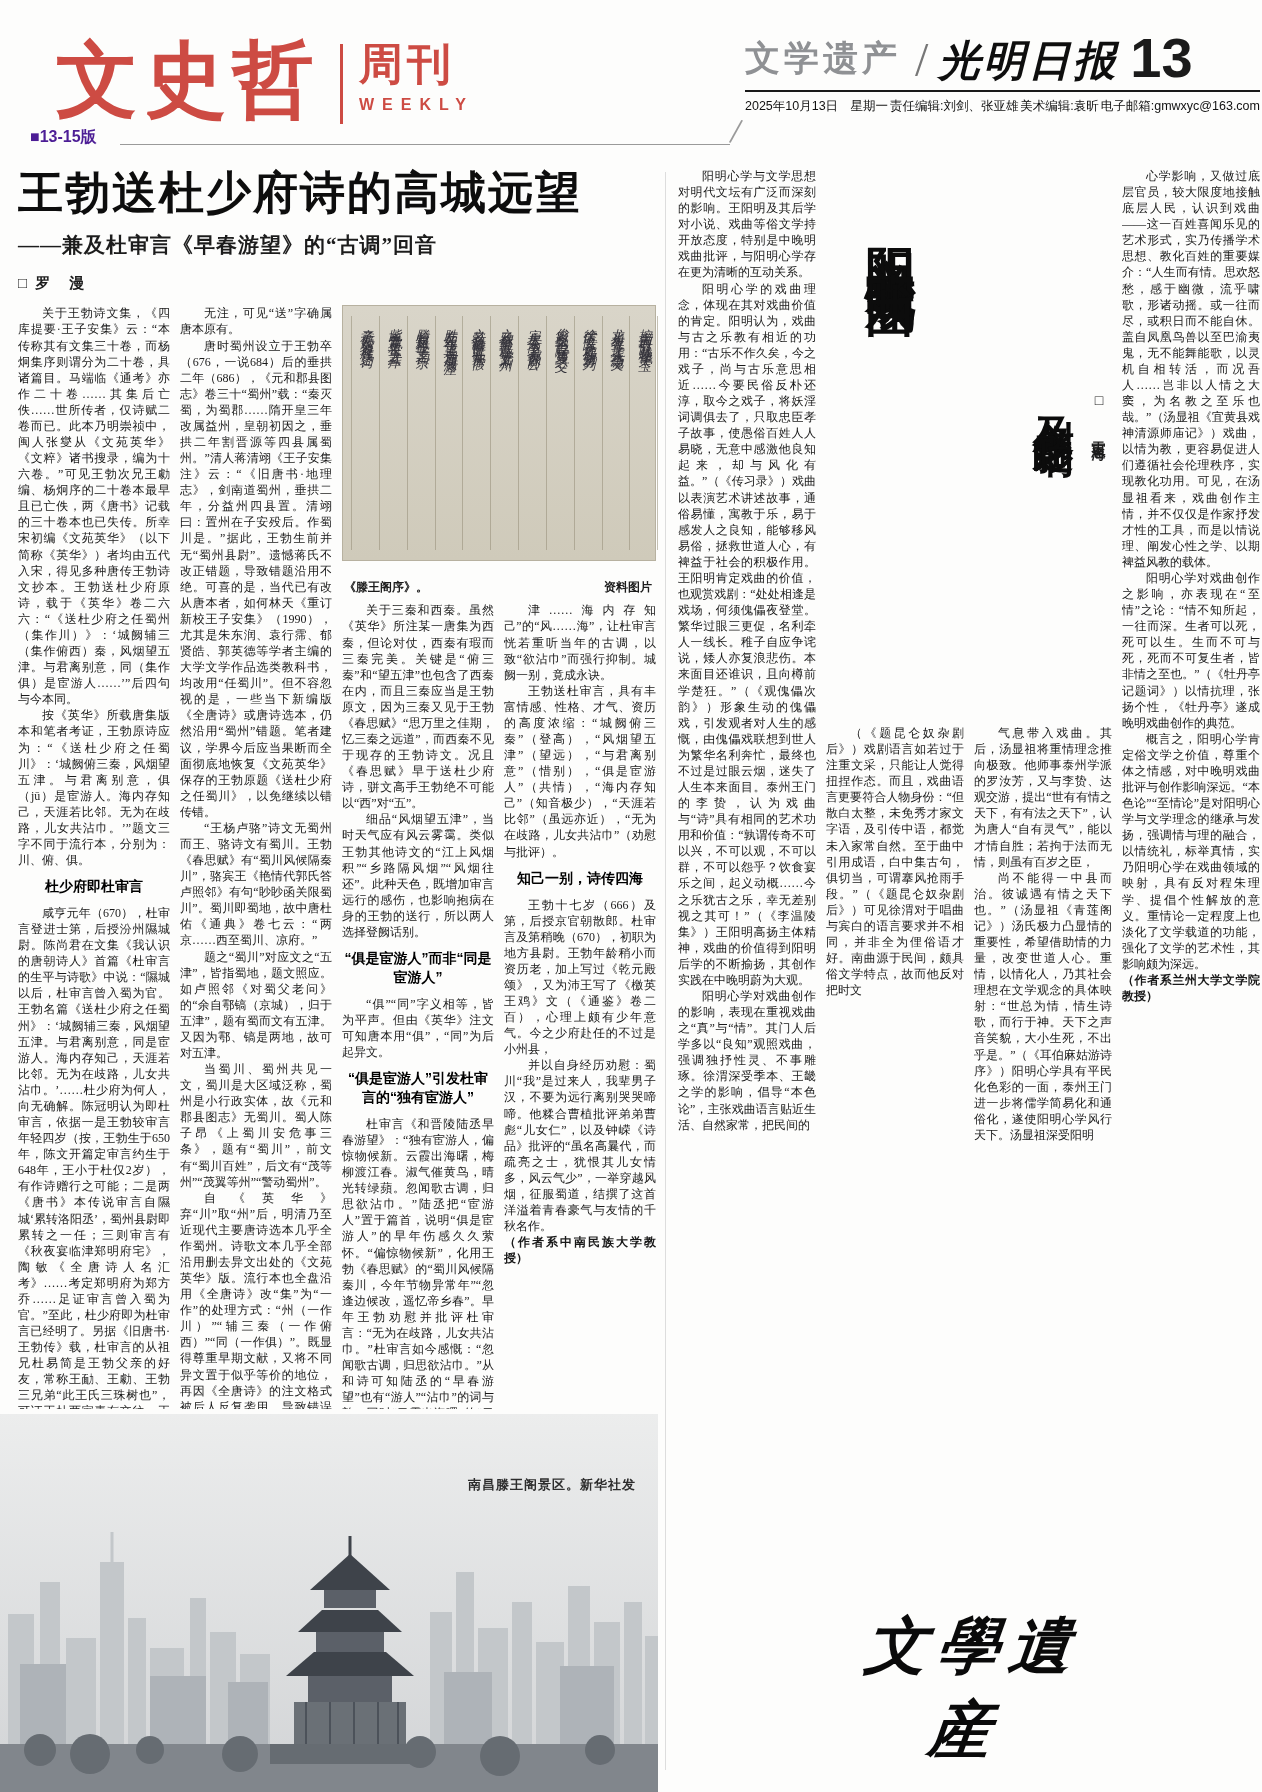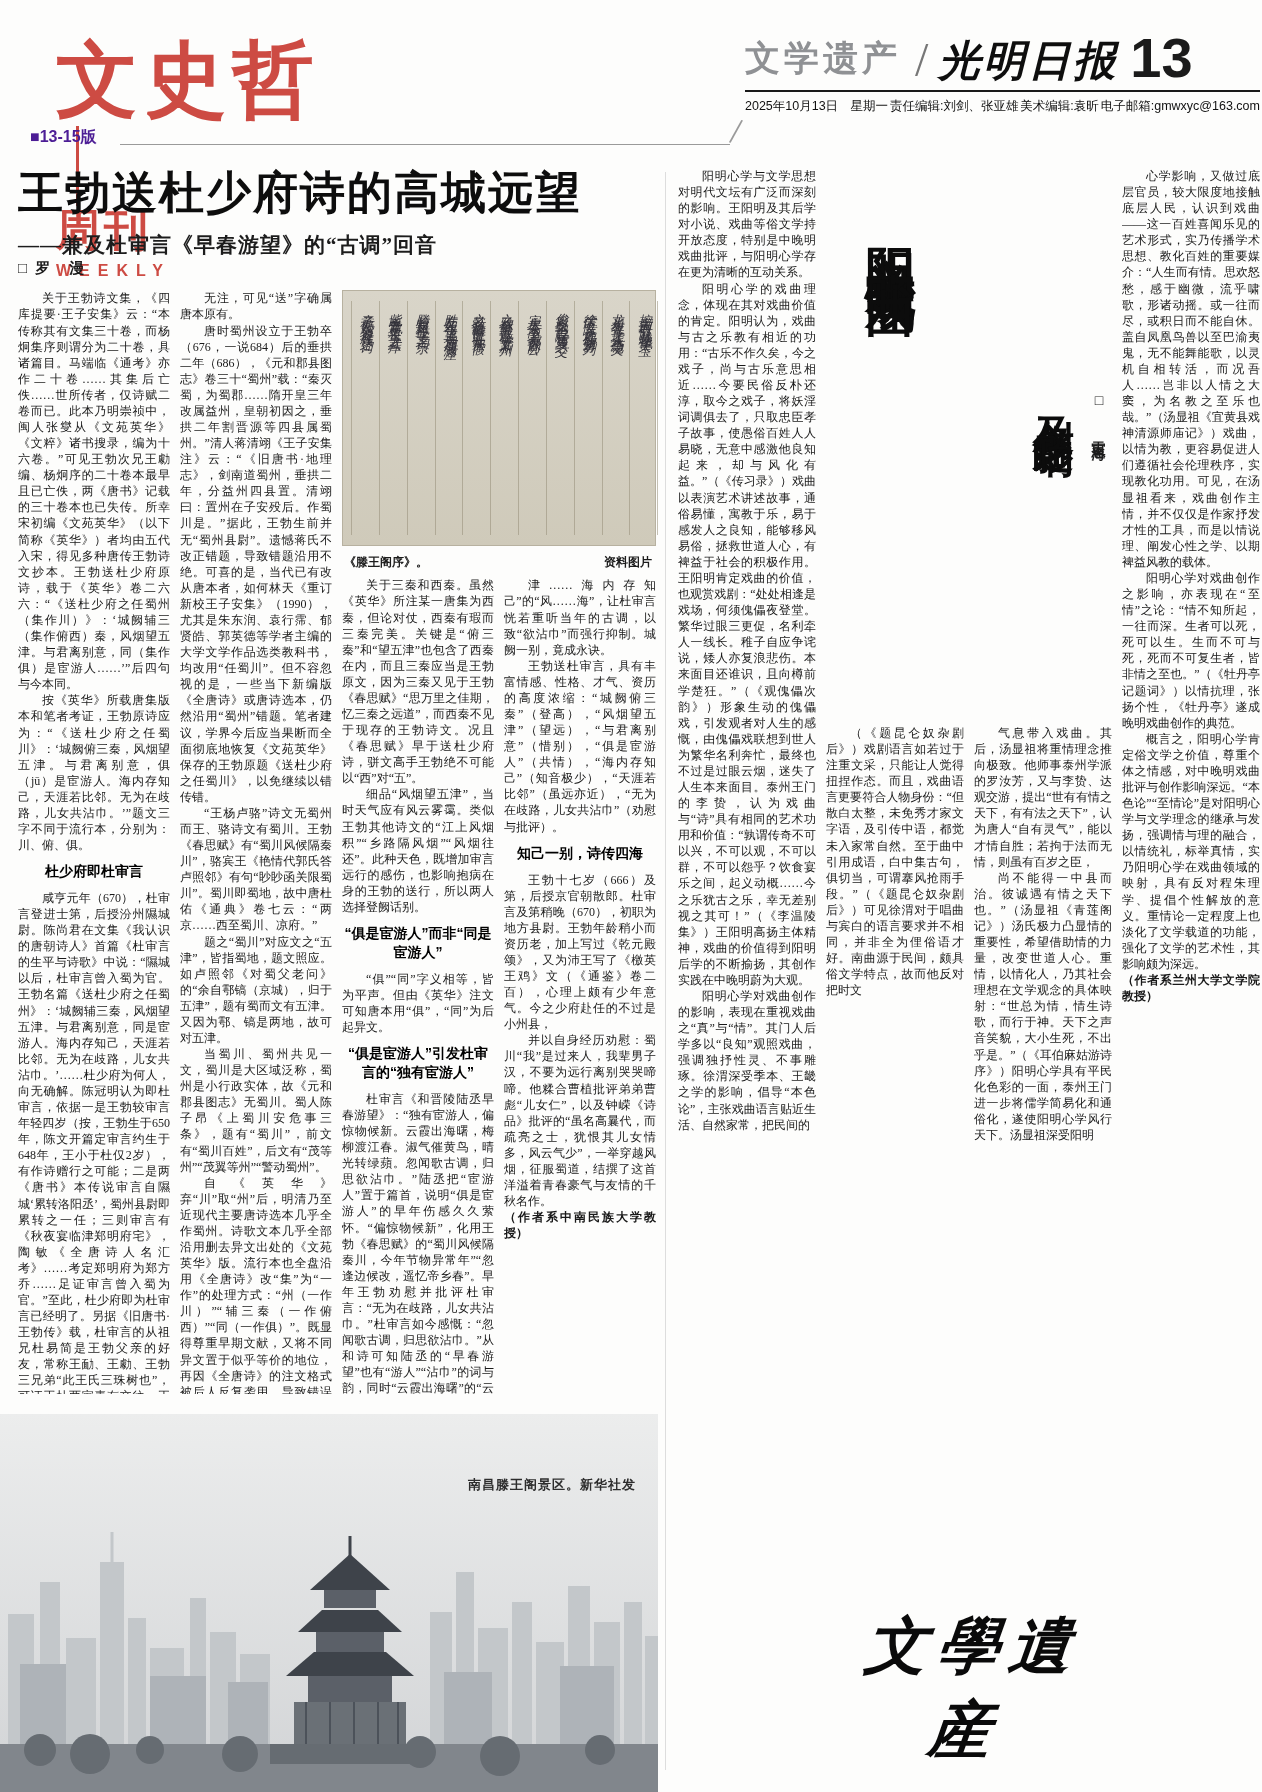--- a/index.html
+++ b/index.html
@@ -1,51 +1,51 @@
 <!DOCTYPE html>
 <html><head>
 <meta charset="utf-8">
 <style>
   html,body{margin:0;padding:0;background:#e9e9e9;}
   .page{position:relative;width:1262px;height:1792px;background:#fdfdfc;margin:0 auto;overflow:hidden;
         font-family:"Liberation Serif",serif;color:#1c1c1c;}
   
-  .mh-left{position:absolute;left:56px;top:40px;display:flex;align-items:flex-start;flex-direction:column;}
+  .mh-left{position:absolute;left:56px;top:40px;display:flex;align-items:flex-start;}
   .logo-cn{font-size:82px;font-weight:900;color:#cd4b43;letter-spacing:6px;line-height:1;}
   .logo-divider{width:3px;height:80px;background:#cd4b43;margin:4px 16px 0 20px;}
   .logo-right{display:flex;flex-direction:column;padding-top:2px;}
   .logo-zhou{font-size:44px;font-weight:800;color:#cd4b43;letter-spacing:4px;line-height:1.05;}
   .logo-weekly{font-size:16px;color:#cd4b43;letter-spacing:8px;margin-top:8px;font-family:"Liberation Sans",sans-serif;font-weight:700;}
   .pages-note{position:absolute;left:30px;top:127px;color:#4c1d95;font-weight:700;font-size:16px;font-family:"Liberation Sans",sans-serif;}
   .left-rule{position:absolute;left:120px;top:144px;width:610px;height:1px;background:#9a9a9a;}
   .left-slash{position:absolute;left:731px;top:110px;color:#9a9a9a;font-size:36px;font-weight:300;transform:rotate(10deg);}
   .mh-right{position:absolute;left:745px;top:34px;width:515px;}
   .mh-names{display:flex;align-items:flex-end;}
   .section-name{font-size:35px;font-weight:900;color:#8f9194;letter-spacing:4px;font-family:"Liberation Sans",sans-serif;}
   .mh-slash{font-size:48px;color:#777;font-weight:300;margin:0 10px 0 14px;line-height:.9;}
   .paper-name{font-size:42px;font-weight:900;font-style:italic;letter-spacing:3px;color:#0e0e0e;line-height:.95;}
   .page-no{font-size:56px;font-weight:700;color:#1b1b1b;font-family:"Liberation Sans",sans-serif;margin-left:12px;line-height:.85;}
   .mh-rule{margin-top:8px;height:2px;background:#1a1a1a;}
   .dateline{margin-top:6px;display:flex;justify-content:space-between;font-size:12.5px;font-weight:400;font-family:"Liberation Sans",sans-serif;color:#111;}
   
   .a1{position:absolute;left:18px;top:168px;width:640px;}
   .a1-headline{font-size:45px;font-weight:700;letter-spacing:2px;margin:0;line-height:1.12;color:#0d0d0d;}
   .a1-subtitle{font-size:21px;font-weight:700;margin-top:13px;letter-spacing:1px;}
-  .a1-byline{font-size:15px;font-weight:700;font-family:"Liberation Sans",sans-serif;letter-spacing:2px;}
+  .a1-byline{font-size:15px;font-weight:700;margin-top:15px;font-family:"Liberation Sans",sans-serif;letter-spacing:2px;}
   .a1-cols{margin-top:12px;display:flex;gap:10px;height:1104px;overflow:hidden;}
   .ncol{width:152px;overflow:hidden;}
   .ncol p,.a2col p{margin:0;text-indent:2em;font-size:12px;line-height:1.34;text-align:justify;color:#191919;}
   .subhead{font-size:14px;font-weight:700;text-align:center;margin:9px 0;font-family:"Liberation Sans",sans-serif;line-height:1.35;color:#000;}
   .col2w{width:314px;display:flex;flex-direction:column;}
   .manuscript{margin:0;height:256px;background:linear-gradient(#d9d5c9,#cfcaba);border:1px solid #b7b1a0;padding:10px 8px;box-sizing:border-box;}
   .ms-inner{height:100%;writing-mode:vertical-rl;text-orientation:upright;overflow:hidden;}
   .ms-inner p{margin:0;padding:2px 4px;border-left:1px solid rgba(150,142,120,.55);font-size:13px;letter-spacing:3px;
               color:#34333b;font-style:italic;line-height:1.45;text-indent:0;}
   .ms-inner p:first-child{font-size:14px;font-weight:700;}
-  .ms-caption{display:flex;justify-content:space-between;font-size:12px;font-weight:700;padding:8px 4px 4px 2px;font-family:"Liberation Sans",sans-serif;}
+  .ms-caption{display:flex;justify-content:space-between;font-size:12px;font-weight:700;padding:18px 4px 4px 2px;font-family:"Liberation Sans",sans-serif;}
   .subcols{display:flex;gap:10px;flex:1;overflow:hidden;margin-top:2px;}
   .author-note{text-align:right;font-weight:700;font-size:12px;margin-top:8px;font-family:"Liberation Sans",sans-serif;text-indent:0 !important;}
   
   .photo-fig{position:absolute;left:0;top:1414px;width:658px;height:396px;margin:0;overflow:hidden;}
   .photo-fig svg{display:block;}
   .photo-caption{position:absolute;right:22px;top:62px;font-size:13px;font-weight:700;color:#2d2d2d;
                  font-family:"Liberation Sans",sans-serif;letter-spacing:1px;}
   .vdivider{position:absolute;left:665px;top:172px;width:1px;height:1598px;background:#ddd;}
   
   .a2{position:absolute;left:678px;top:168px;width:582px;height:1616px;display:grid;

